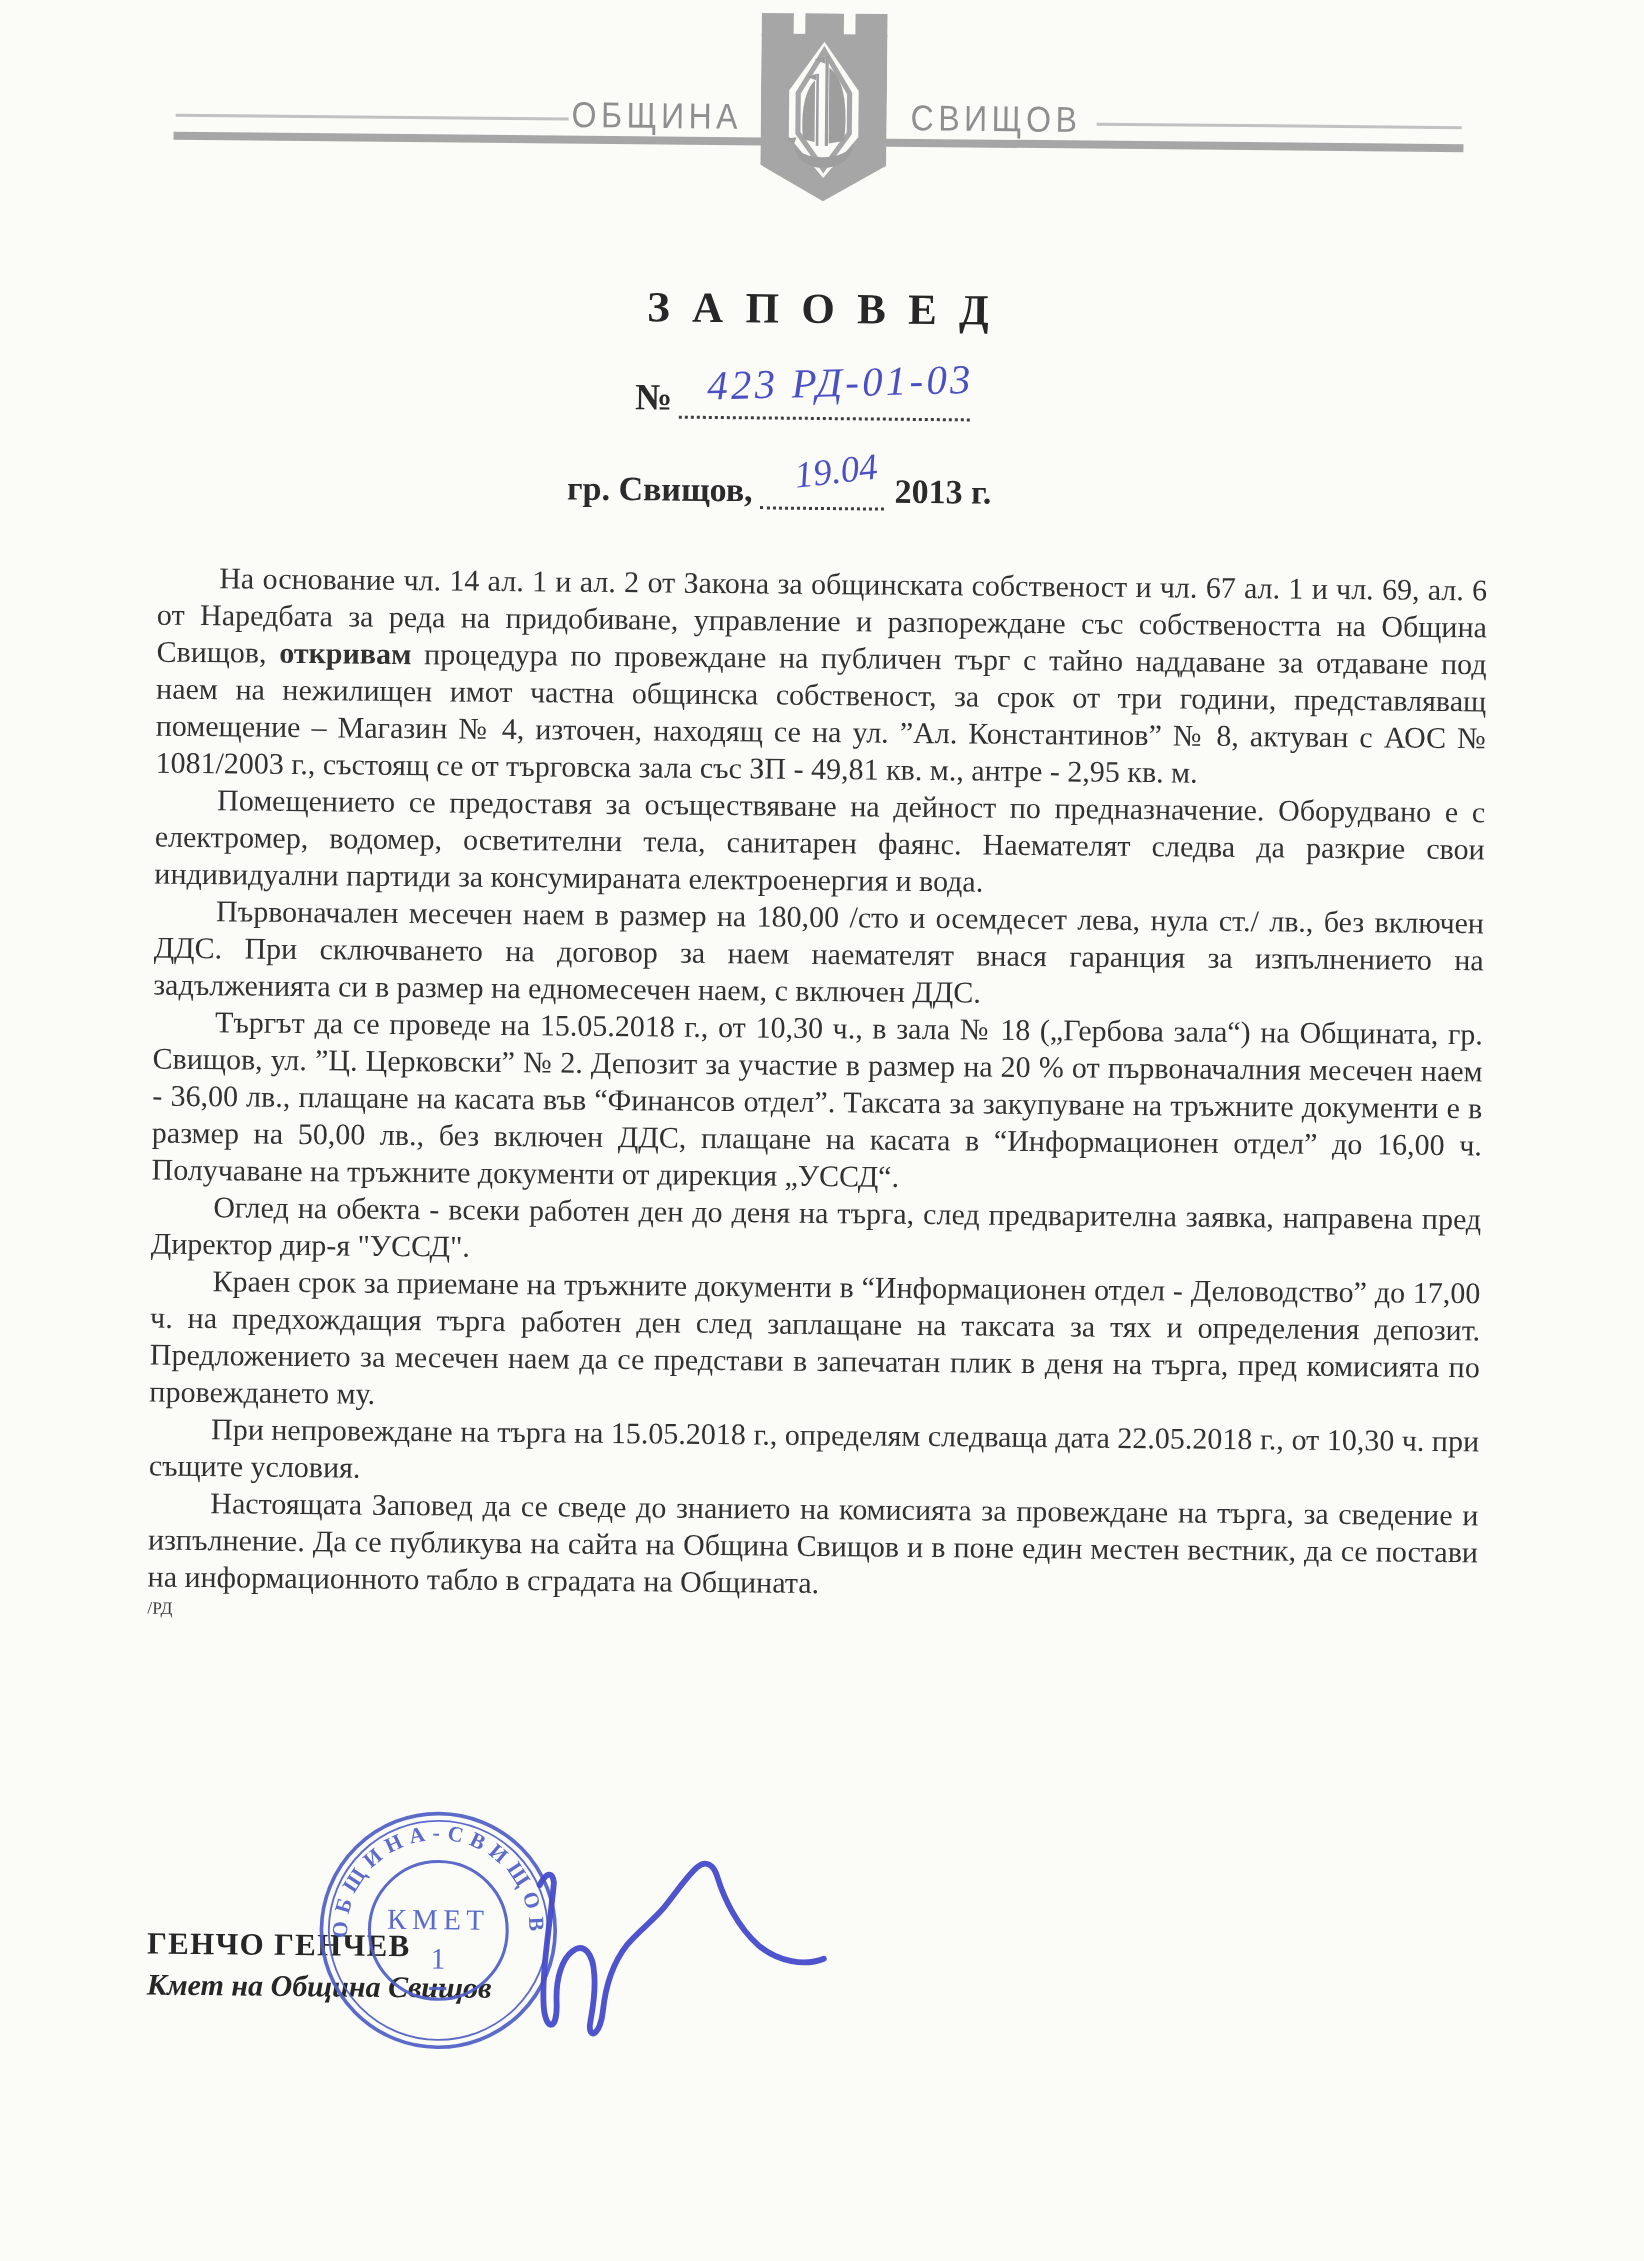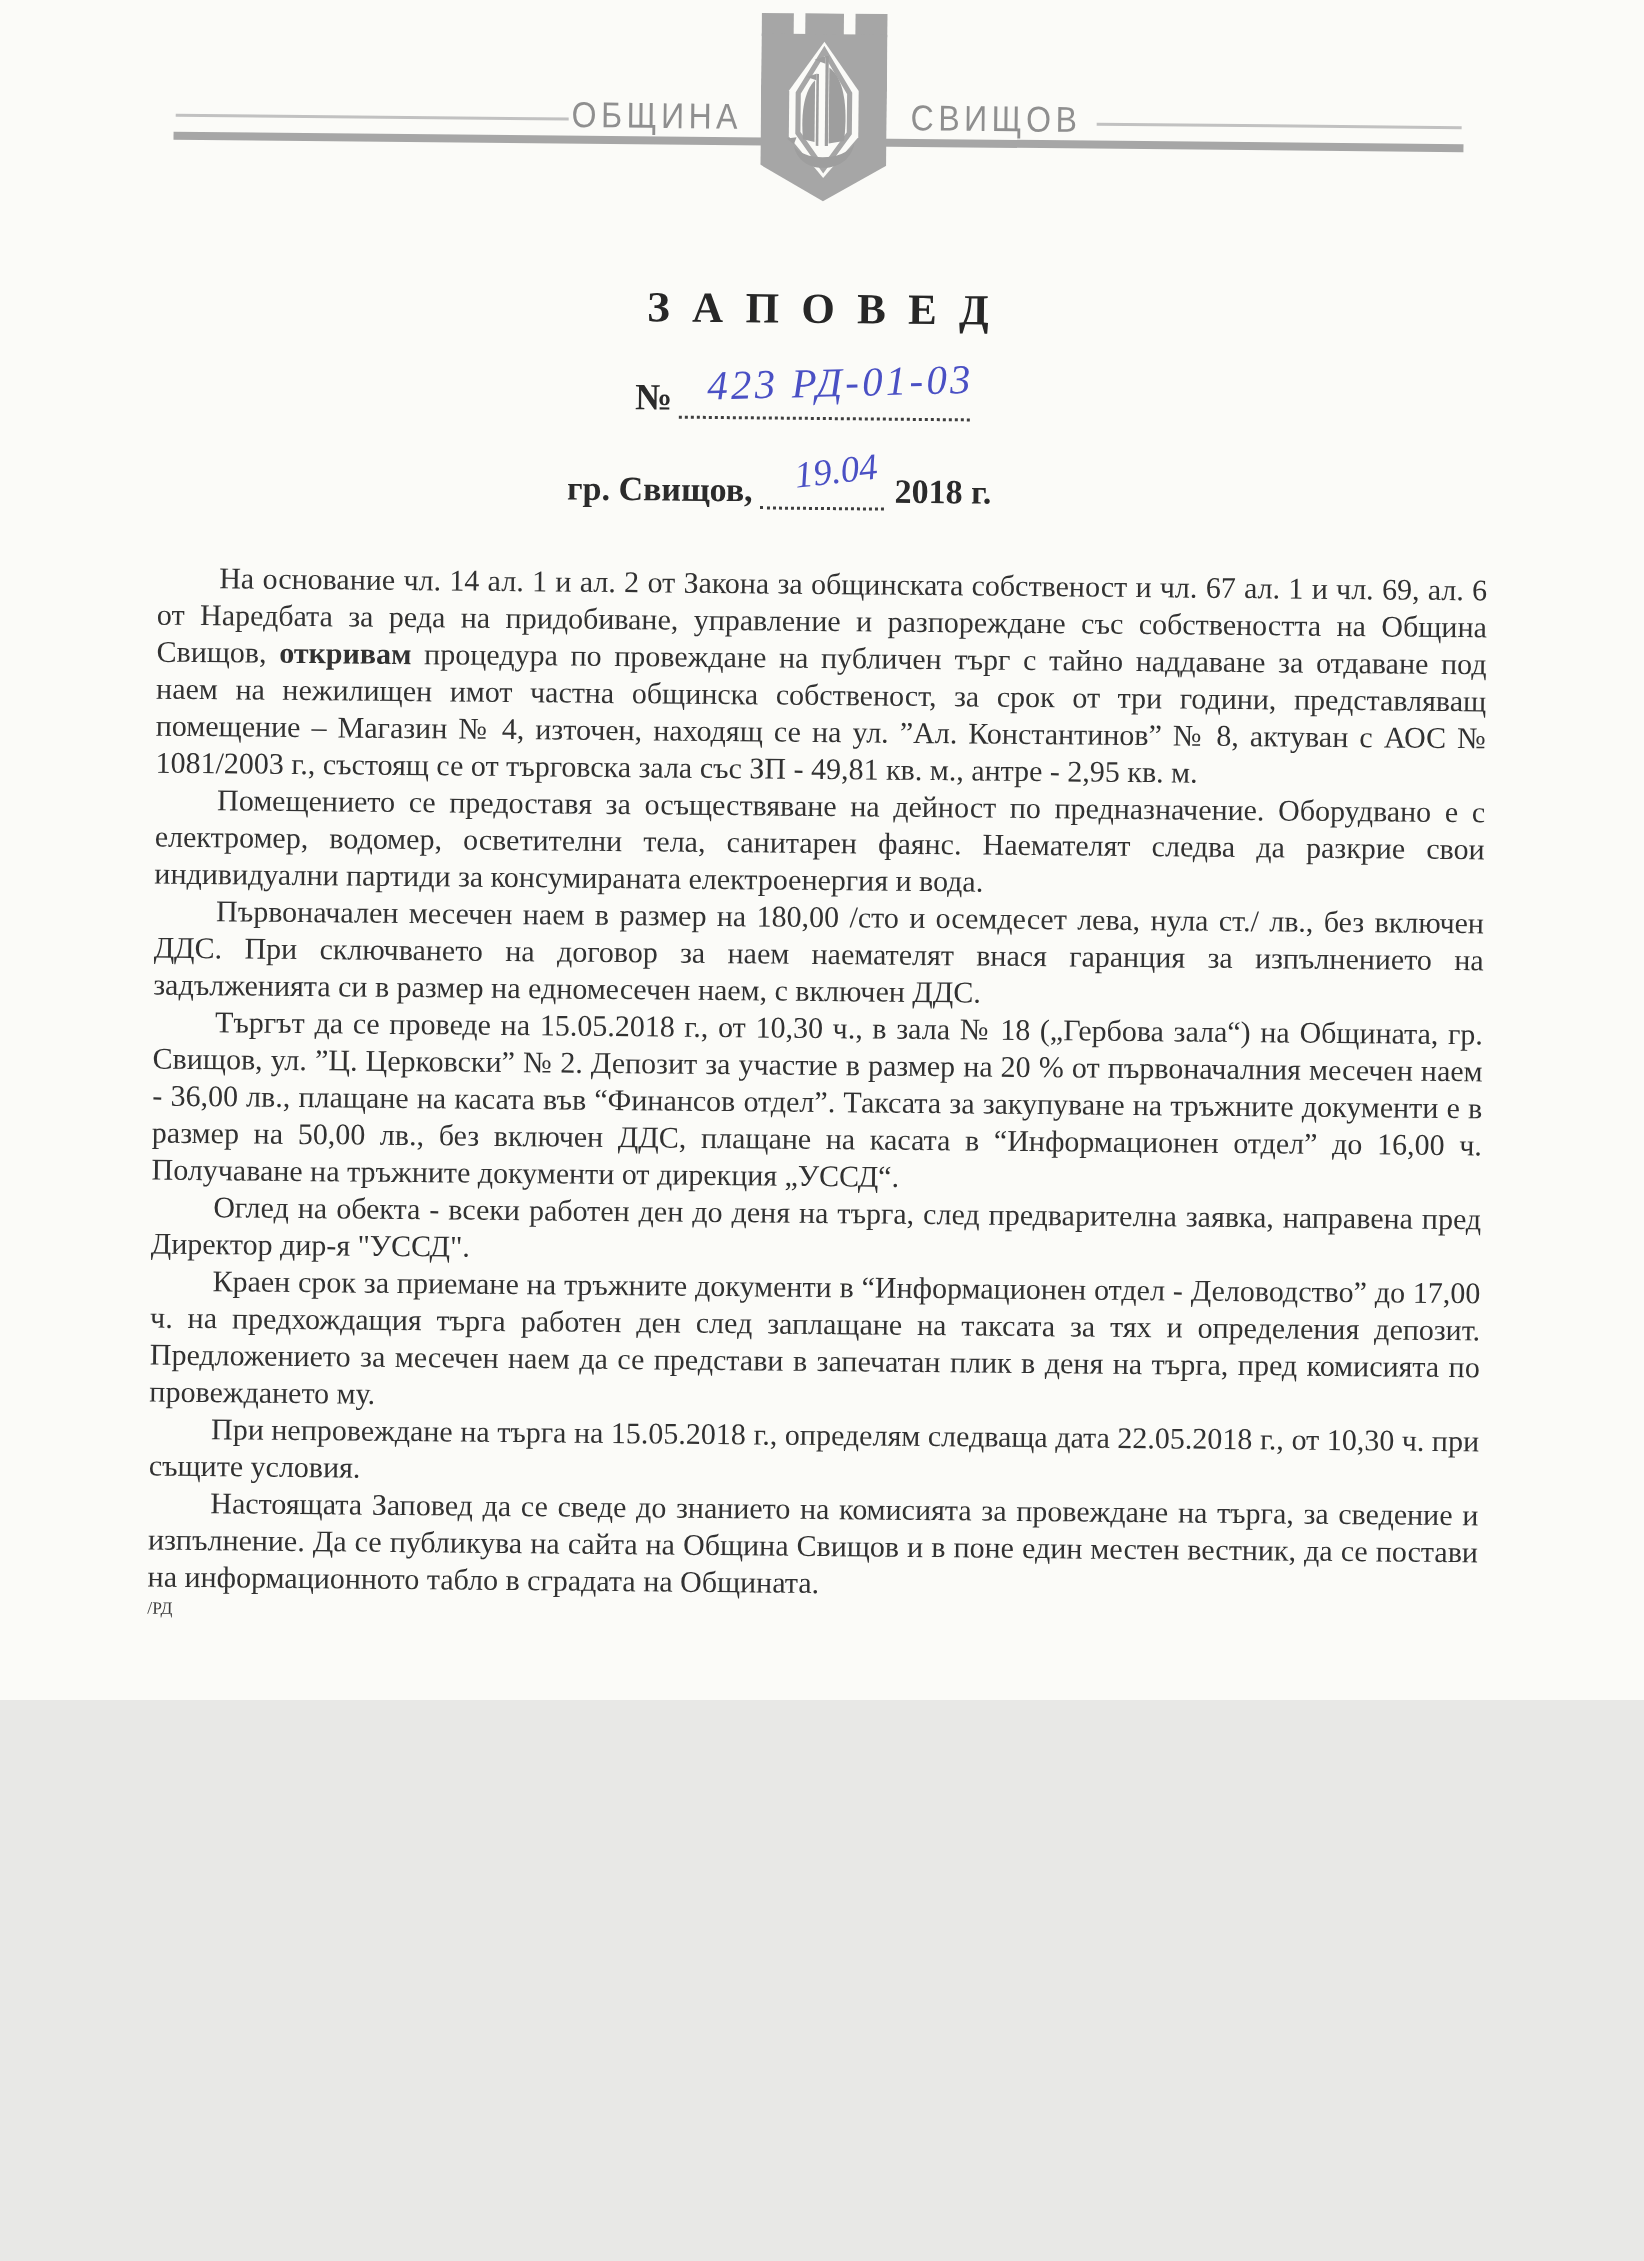--- a/index.html
+++ b/index.html
@@ -1,17 +1,17 @@
 <!DOCTYPE html>
 <html style="font-size:10.3px"><head>
 <meta charset="utf-8">
 <style>
   html,body { margin:0; padding:0; background:#e8e8e6; }
   .page {
-    position:relative; width:1644px; height:1700px;
+    position:relative; width:1644px; height:2261px;
     background:#fbfbf8; overflow:hidden;
     font-family:"Liberation Serif", serif;
   }
   .content { position:absolute; left:0; top:0; width:1644px; height:2261px;
     transform:rotate(0.55deg); transform-origin:822px 193px; }
 
   
   .hline-thin { position:absolute; height:2.6px; background:#c1c1c1; top:120px; }
   .hl-left  { left:175px;  width:393px; }
   .hl-right { left:1096px; width:365px; }
@@ -117,21 +117,21 @@
     </svg>
 
     <div class="title">З А П О В Е Д</div>
 
     <div class="num-row">
       <span class="num-label">№</span><span class="num-dots"></span>
       <span class="num-hand">423  РД-01-03</span>
     </div>
 
     <div class="date-row">
-      <span class="date-text">гр. Свищов,</span><span class="date-dots"></span><span class="date-text">2018 г.</span>
+      <span class="date-text">гр. Свищов,</span><span class="date-dots"></span><span class="date-text">2013 г.</span>
       <span class="date-hand">19.04</span>
     </div>
 
     <div class="body-text">
       <p><span>На основание чл. 14 ал. 1 и ал. 2 от Закона за общинската собственост и чл. 67 ал. 1 и чл. 69, ал. 6 от Наредбата за реда на придобиване, управление и разпореждане със собствеността на Община Свищов, </span><span class="b">откривам</span><span> процедура по провеждане на публичен търг с тайно наддаване за отдаване под наем на нежилищен имот частна общинска собственост, за срок от три години, представляващ помещение – Магазин № 4, източен, находящ се на ул. ”Ал. Константинов” № 8, актуван с АОС № 1081/2003 г., състоящ се от търговска зала със ЗП - 49,81 кв. м., антре - 2,95 кв. м.</span></p>
       <p>Помещението се предоставя за осъществяване на дейност по предназначение. Оборудвано е с електромер, водомер, осветителни тела, санитарен фаянс. Наемателят следва да разкрие свои индивидуални партиди за консумираната електроенергия и вода.</p>
       <p>Първоначален месечен наем в размер на 180,00 /сто и осемдесет лева, нула ст./ лв., без включен ДДС. При сключването на договор за наем наемателят внася гаранция за изпълнението на задълженията си в размер на едномесечен наем, с включен ДДС.</p>
       <p>Търгът да се проведе на 15.05.2018 г., от 10,30 ч., в зала № 18 („Гербова зала“) на Общината, гр. Свищов, ул. ”Ц. Церковски” № 2. Депозит за участие в размер на 20 % от първоначалния месечен наем - 36,00 лв., плащане на касата във “Финансов отдел”. Таксата за закупуване на тръжните документи е в размер на 50,00 лв., без включен ДДС, плащане на касата в “Информационен отдел” до 16,00 ч. Получаване на тръжните документи от дирекция „УССД“.</p>
       <p>Оглед на обекта - всеки работен ден до деня на търга, след предварителна заявка, направена пред Директор дир-я "УССД".</p>
       <p>Краен срок за приемане на тръжните документи в “Информационен отдел - Деловодство” до 17,00 ч. на предхождащия търга работен ден след заплащане на таксата за тях и определения депозит. Предложението за месечен наем да се представи в запечатан плик в деня на търга, пред комисията по провеждането му.</p>

